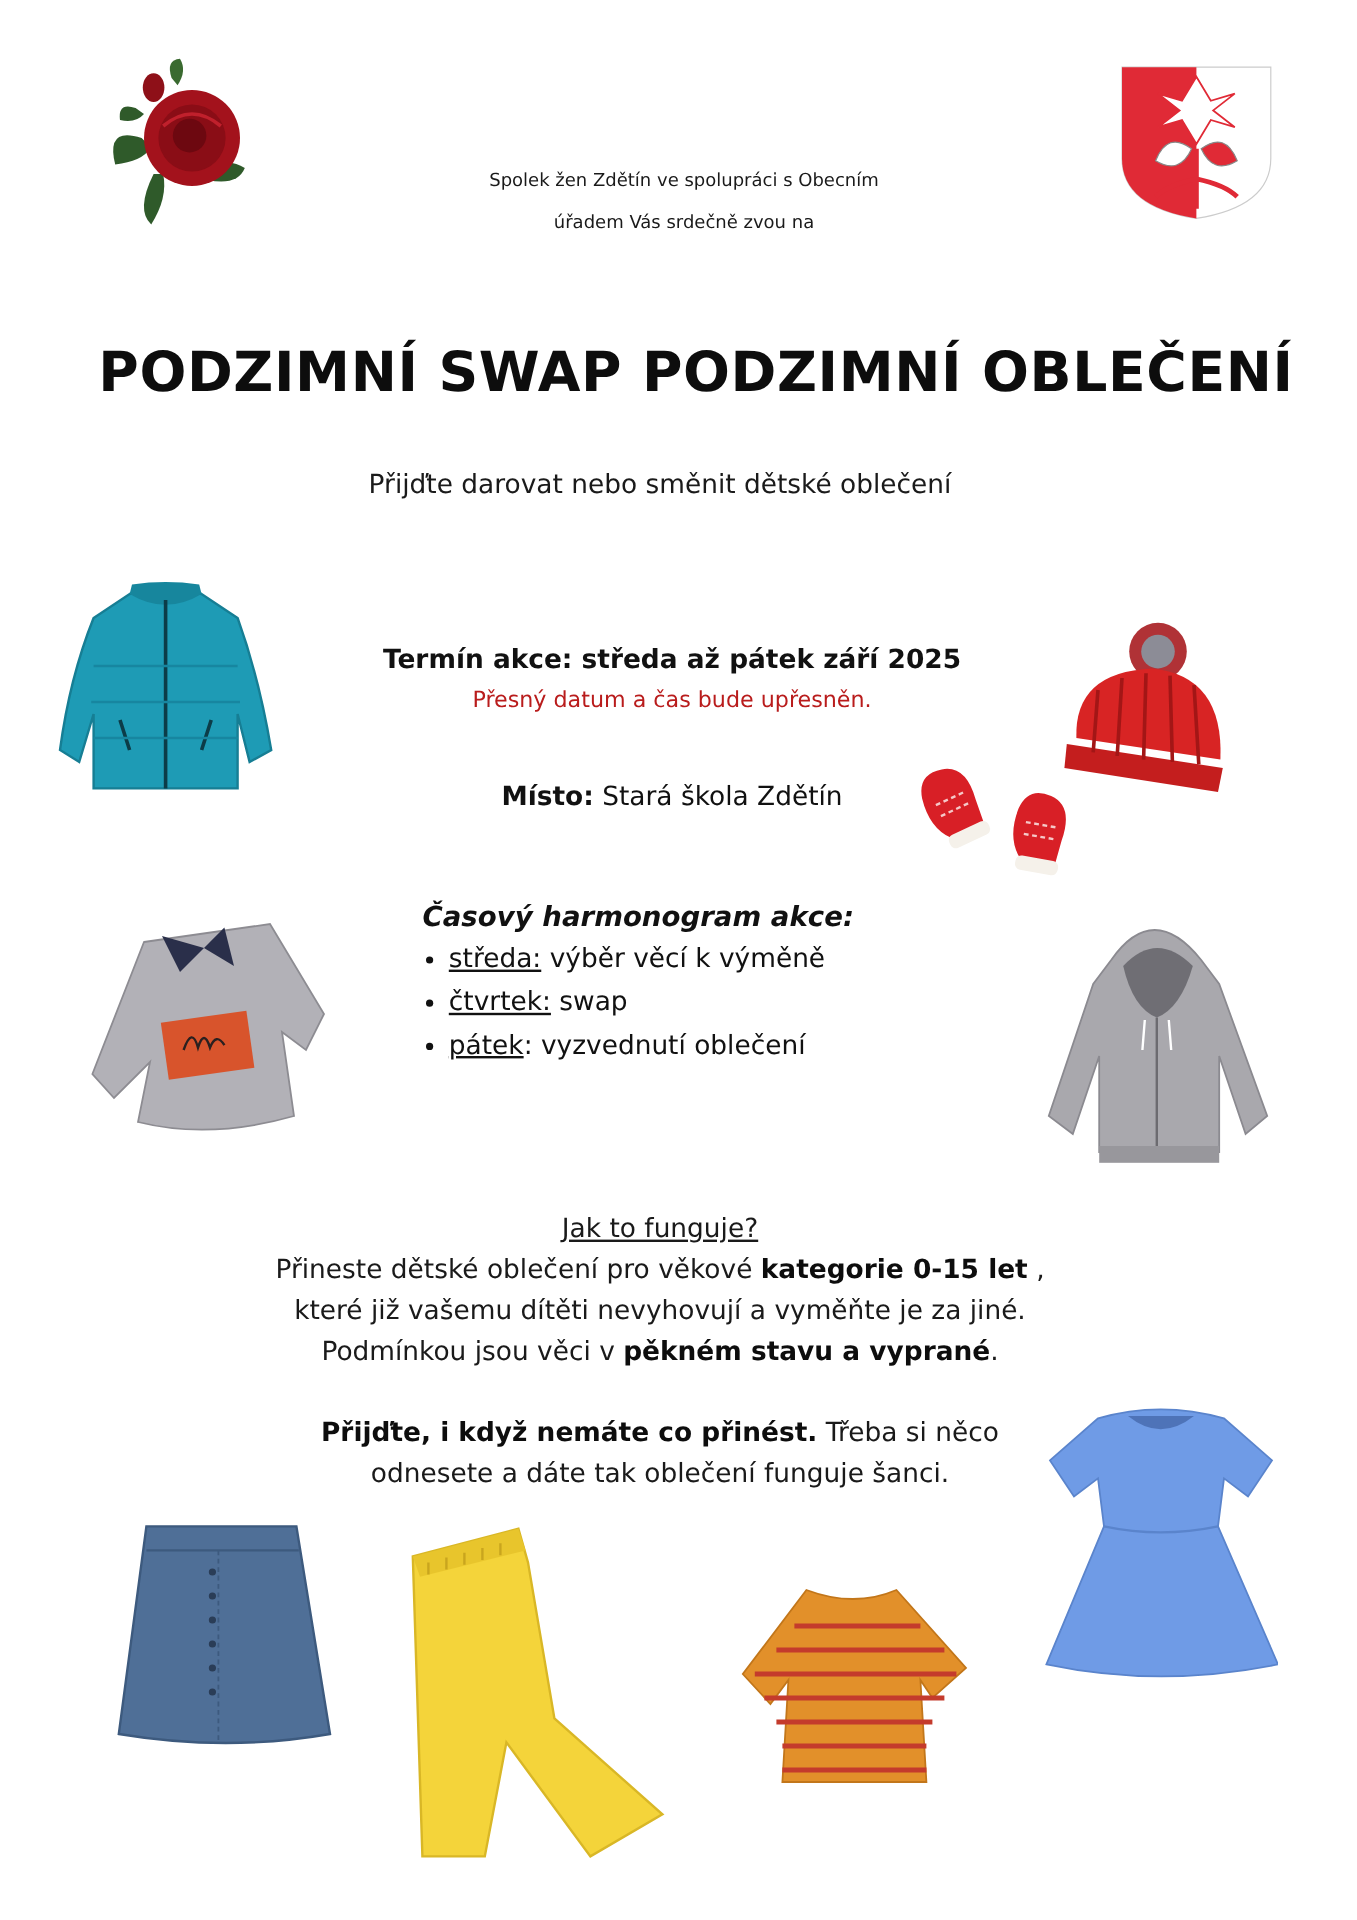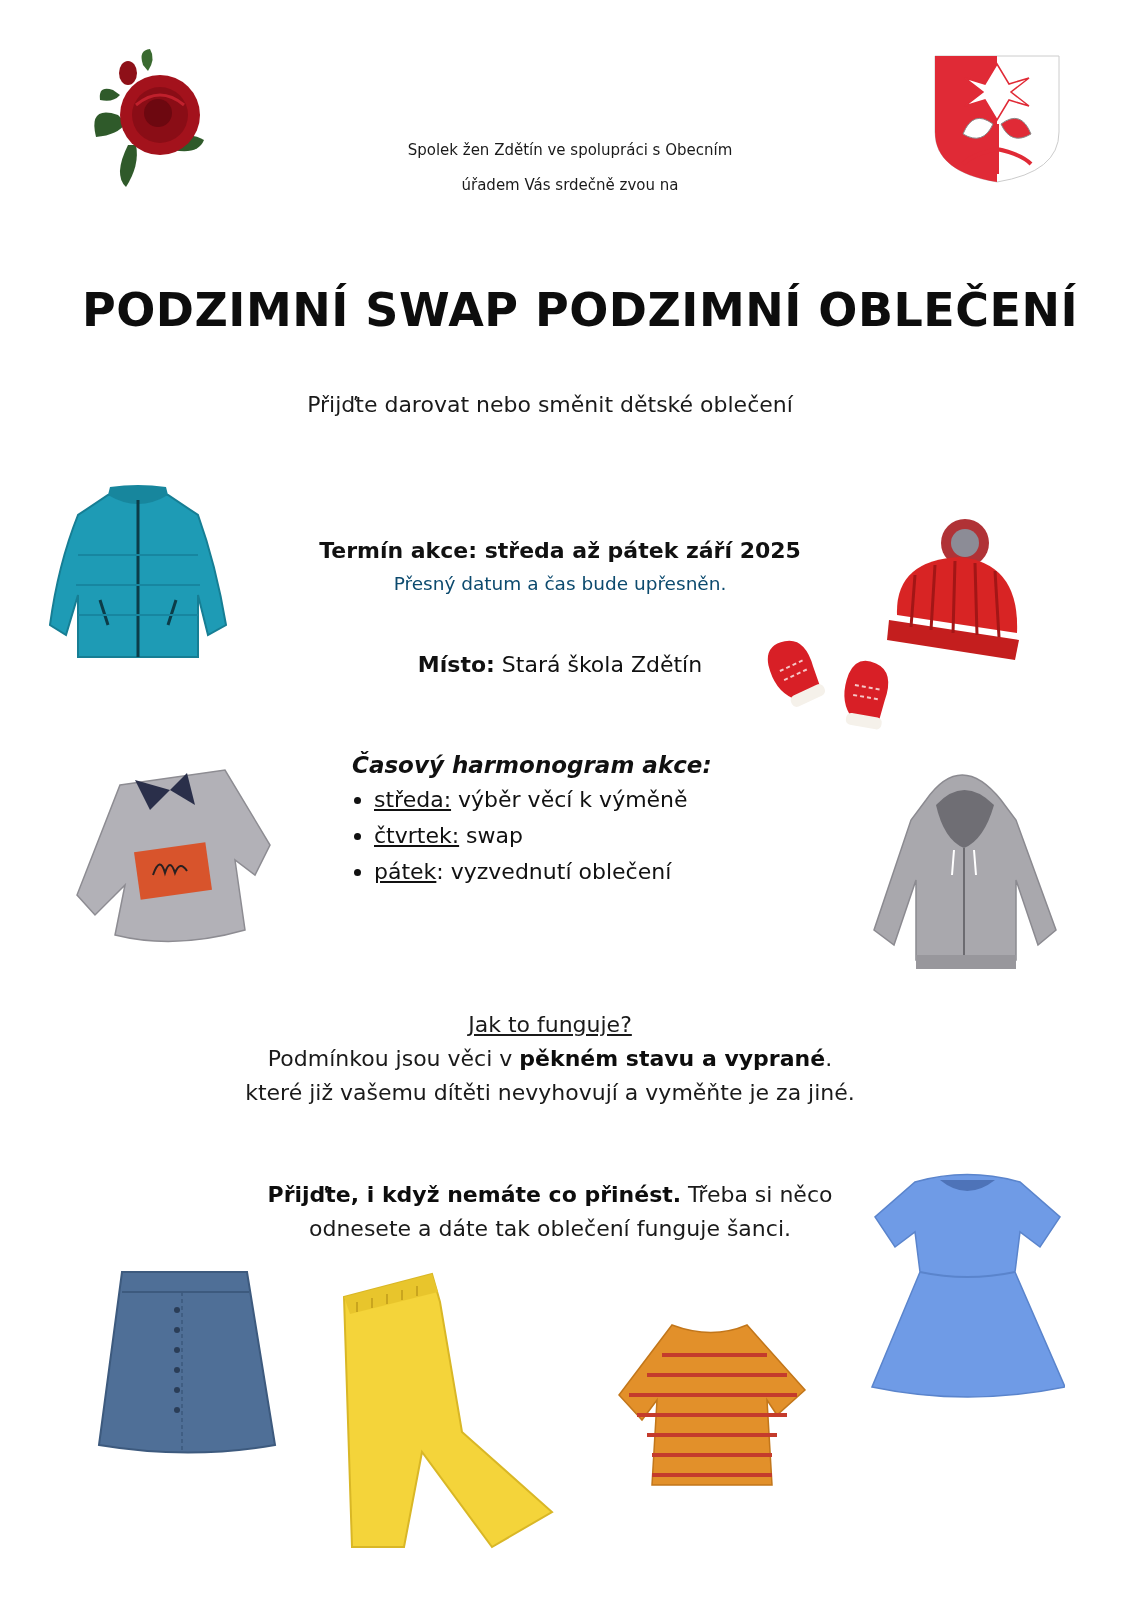--- a/index.html
+++ b/index.html
@@ -4,21 +4,21 @@
 <style>
   html, body { margin: 0; padding: 0; background: #ffffff; }
   body { width: 1131px; height: 1600px; position: relative; overflow: hidden;
          font-family: "DejaVu Sans", sans-serif; color: #111; }
   .abs { position: absolute; }
   .center { text-align: center; }
   .intro { left: 250px; top: 133px; width: 640px; font-size: 15px; line-height: 35px; color: #1a1a1a; }
   .title { left: 60px; top: 283px; width: 1040px; font-size: 46px; font-weight: bold; letter-spacing: 0.5px; color: #0d0d0d; }
   .subtitle { left: 200px; top: 392px; width: 700px; font-size: 22px; color: #1a1a1a; }
   .termin { left: 260px; top: 538px; width: 600px; font-size: 22px; font-weight: bold; }
-  .termin-note { left: 260px; top: 573px; width: 600px; font-size: 18.5px; color: #0c4a6e; }
+  .termin-note { left: 260px; top: 573px; width: 600px; font-size: 18.5px; color: #b91c1c; }
   .misto { left: 260px; top: 652px; width: 600px; font-size: 22px; }
   .harm { left: 340px; top: 752px; width: 460px; font-size: 22px; }
   .harm h3 { margin: 0 0 4px 12px; font-size: 23px; font-weight: bold; font-style: italic; }
   .harm ul { margin: 0; padding-left: 34px; }
   .harm li { line-height: 36px; font-size: 22px; }
   .u { text-decoration: underline; }
   .how { left: 150px; top: 1008px; width: 800px; font-size: 22px; line-height: 34px; color: #1a1a1a; }
   .how b, .come b { color: #0d0d0d; }
   .come { left: 180px; top: 1178px; width: 740px; font-size: 22px; line-height: 34px; color: #1a1a1a; }
   svg { display: block; }
@@ -128,22 +128,23 @@
     <path d="M60 40 Q95 -10 135 40 L150 60 L190 170 L172 185 L150 120 L150 200 L50 200 L50 120 L28 185 L8 170 L45 60 Z" fill="#a9a8ad" stroke="#8b8a90" stroke-width="1.5"></path>
     <path d="M70 45 Q98 15 128 45 Q118 80 98 88 Q78 80 70 45Z" fill="#6f6e74"></path>
     <path d="M98 88 V200" stroke="#6c6b70" stroke-width="2"></path>
     <rect x="50" y="195" width="100" height="14" fill="#98979c"></rect>
     <path d="M88 90 L86 115 M108 90 L110 115" stroke="#fff" stroke-width="2"></path>
   </svg>
 </div>
 
 <div class="abs how center">
   <div class="u">Jak to funguje?</div>
+  <div><span>Přineste dětské oblečení pro věkové </span><b>kategorie 0-15 let</b><span> ,</span></div>
+  <div>které již vašemu dítěti nevyhovují a vyměňte je za jiné.</div>
   <div><span>Podmínkou jsou věci v </span><b>pěkném stavu a vyprané</b><span>.</span></div>
-  <div>které již vašemu dítěti nevyhovují a vyměňte je za jiné.</div>
 </div>
 
 <div class="abs come center">
   <div><b>Přijďte, i když nemáte co přinést.</b><span> Třeba si něco</span></div>
   <div>odnesete a dáte tak oblečení funguje šanci.</div>
 </div>
 
 <div class="abs" style="left:870px;top:1172px;">
   <svg width="195" height="230" viewBox="0 0 195 230">
     <path d="M45 10 Q97 -5 150 10 L190 45 L170 75 L150 60 L145 100 L195 215 Q97 235 2 215 L50 100 L45 60 L25 75 L5 45 Z" fill="#6f9be6" stroke="#5a84cc" stroke-width="1.5"></path>

